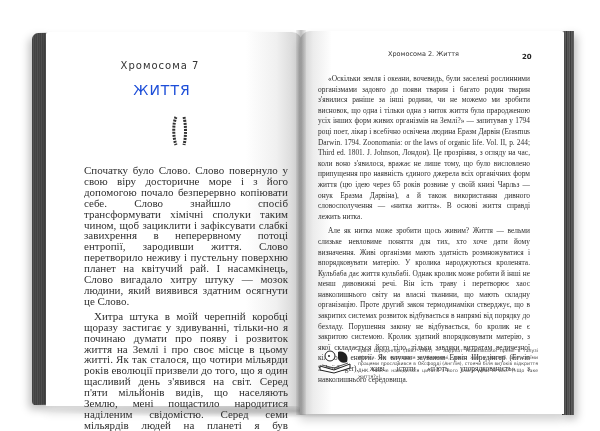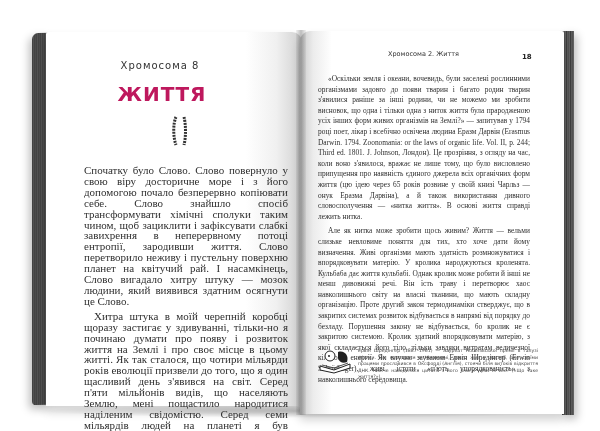--- a/index.html
+++ b/index.html
@@ -45,21 +45,21 @@
     background: linear-gradient(90deg, rgba(0,0,0,0.05), rgba(0,0,0,0.25), rgba(0,0,0,0.05));
   }
 
   
   .chapter-label {
     position: absolute; left: 100px; top: 60px; width: 120px; text-align: center;
     font-family: "DejaVu Sans", sans-serif; font-size: 10px; letter-spacing: 1px; color: #333;
   }
   .chapter-title {
     position: absolute; left: 100px; top: 82px; width: 124px; text-align: center;
-    font-family: "DejaVu Sans", sans-serif; font-size: 20px; letter-spacing: 1px; color: #be185d; font-weight: bold;
+    font-family: "DejaVu Sans", sans-serif; font-size: 14px; letter-spacing: 1px; color: #1d4ed8;
   }
   .chromosome-icon {
     position: absolute; left: 170px; top: 115px; width: 20px; height: 32px;
   }
   .body-left {
     position: absolute; left: 80px; top: 161px; width: 212px;
     font-size: 11px; line-height: 10.9px; text-align: justify; color: #2f2f2f;
   }
   .body-left p, .body-right p { margin: 4px; text-indent: 10px; }
   .body-left p.first { text-indent: 0; }
@@ -97,33 +97,33 @@
 
 <div class="book">
   <div class="bottom-shadow"></div>
   <div class="edge-left"></div>
   <div class="edge-right"></div>
 
   <div class="page page-left"></div>
   <div class="page page-right"></div>
   <div class="spine-shadow"></div>
 
-  <div class="chapter-label">Хромосома 8</div>
+  <div class="chapter-label">Хромосома 7</div>
   <div class="chapter-title">ЖИТТЯ</div>
   <svg class="chromosome-icon" viewBox="0 0 20 32">
     <path d="M6 2 C3 8, 3 22, 6 30" stroke="#333" stroke-width="3" fill="none" stroke-dasharray="2 1"></path>
     <path d="M14 2 C16 10, 16 22, 14 30" stroke="#333" stroke-width="3" fill="none" stroke-dasharray="2 1"></path>
   </svg>
   <div class="body-left">
     <p class="first">Спочатку було Слово. Слово повернуло у свою віру досторичне море і з його допомогою почало безперервно копіювати себе. Слово знайшло спосіб трансформувати хімічні сполуки таким чином, щоб зациклити і зафіксувати слабкі завихрення в неперервному потоці ентропії, зародивши життя. Слово перетворило неживу і пустельну поверхню планет на квітучий рай. І насамкінець, Слово вигадало хитру штуку — мозок людини, який виявився здатним осягнути це Слово.</p>
     <p>Хитра штука в моїй черепній коробці щоразу застигає у здивуванні, тільки-но я починаю думати про появу і розвиток життя на Землі і про своє місце в цьому житті. Як так сталося, що чотири мільярди років еволюції призвели до того, що я один щасливий день з'явився на світ. Серед п'яти мільйонів видів, що населяють Землю, мені пощастило народитися наділеним свідомістю. Серед семи мільярдів людей на планеті я був удостоєний честі народитися в країні, де вперше вдалося осягнути це Слово. Я був народжений лише п'ять років потому і лише у двох сотнях миль від того місця, де двоє представників мого виду встановили структуру ДНК, розкривши таким чином найбільший і надзвичайно простий секрет Всесвіту. Можете кепкувати з мене. Вважайте мене смішним матеріалістом, що молиться перед трибуквеним акронімом. Але підіть зі мною до витоків появи життя з мертвої матерії, і я впевнений, що зможу вселити у вас безмірне зачарування цим Словом.</p>
   </div>
 
   <div class="running-head">Хромосома 2. Життя</div>
-  <div class="page-number">18</div>
+  <div class="page-number">20</div>
   <div class="body-right">
     <p>«Оскільки земля і океани, вочевидь, були заселені рослинними організмами задовго до появи тварин і багато родин тварин з'явилися раніше за інші родини, чи не можемо ми зробити висновок, що одна і тільки одна з ниток життя була прародженою усіх інших форм живих організмів на Землі?» — запитував у 1794 році поет, лікар і всебічно освічена людина Еразм Дарвін (Erasmus Darwin. 1794. Zoonomania: or the laws of organic life. Vol. II, p. 244; Third ed. 1801. J. Johnson, Лондон). Це прозріння, з огляду на час, коли воно з'явилося, вражає не лише тому, що було висловлено припущення про наявність єдиного джерела всіх органічних форм життя (цю ідею через 65 років розвине у своїй книзі Чарльз — онук Еразма Дарвіна), а й також використання дивного словосполучення — «нитка життя». В основі життя справді лежить нитка.</p>
     <p>Але як нитка може зробити щось живим? Життя — вельми слизьке невловиме поняття для тих, хто хоче дати йому визначення. Живі організми мають здатність розмножуватися і впорядковувати матерію. У кролика народжуються кроленята. Кульбаба дає життя кульбабі. Однак кролик може робити й інші не менш дивовижні речі. Він їсть траву і перетворює хаос навколишнього світу на власні тканини, що мають складну організацію. Проте другий закон термодинаміки стверджує, що в закритих системах розвиток відбувається в напрямі від порядку до безладу. Порушення закону не відбувається, бо кролик не є закритою системою. Кролик здатний впорядковувати матерію, з якої складається його тіло, тільки завдяки витратам величезної кількості енергії. Як влучно зауважив Ервін Шредінгер (Erwin Schrödinger), живі істоти «п'ють упорядкованість» з навколишнього середовища.</p>
   </div>
 
   <div class="footnote">
     <svg class="footnote-icon" viewBox="0 0 34 26">
       <path d="M2 18 L16 22 L32 16 L32 20 L16 25 L2 22 Z" fill="#fff" stroke="#222" stroke-width="1"></path>
       <path d="M4 17 L16 20 L30 15" stroke="#222" stroke-width="0.8" fill="none"></path>
       <circle cx="12" cy="8" r="5" fill="#fff" stroke="#222" stroke-width="1"></circle>

